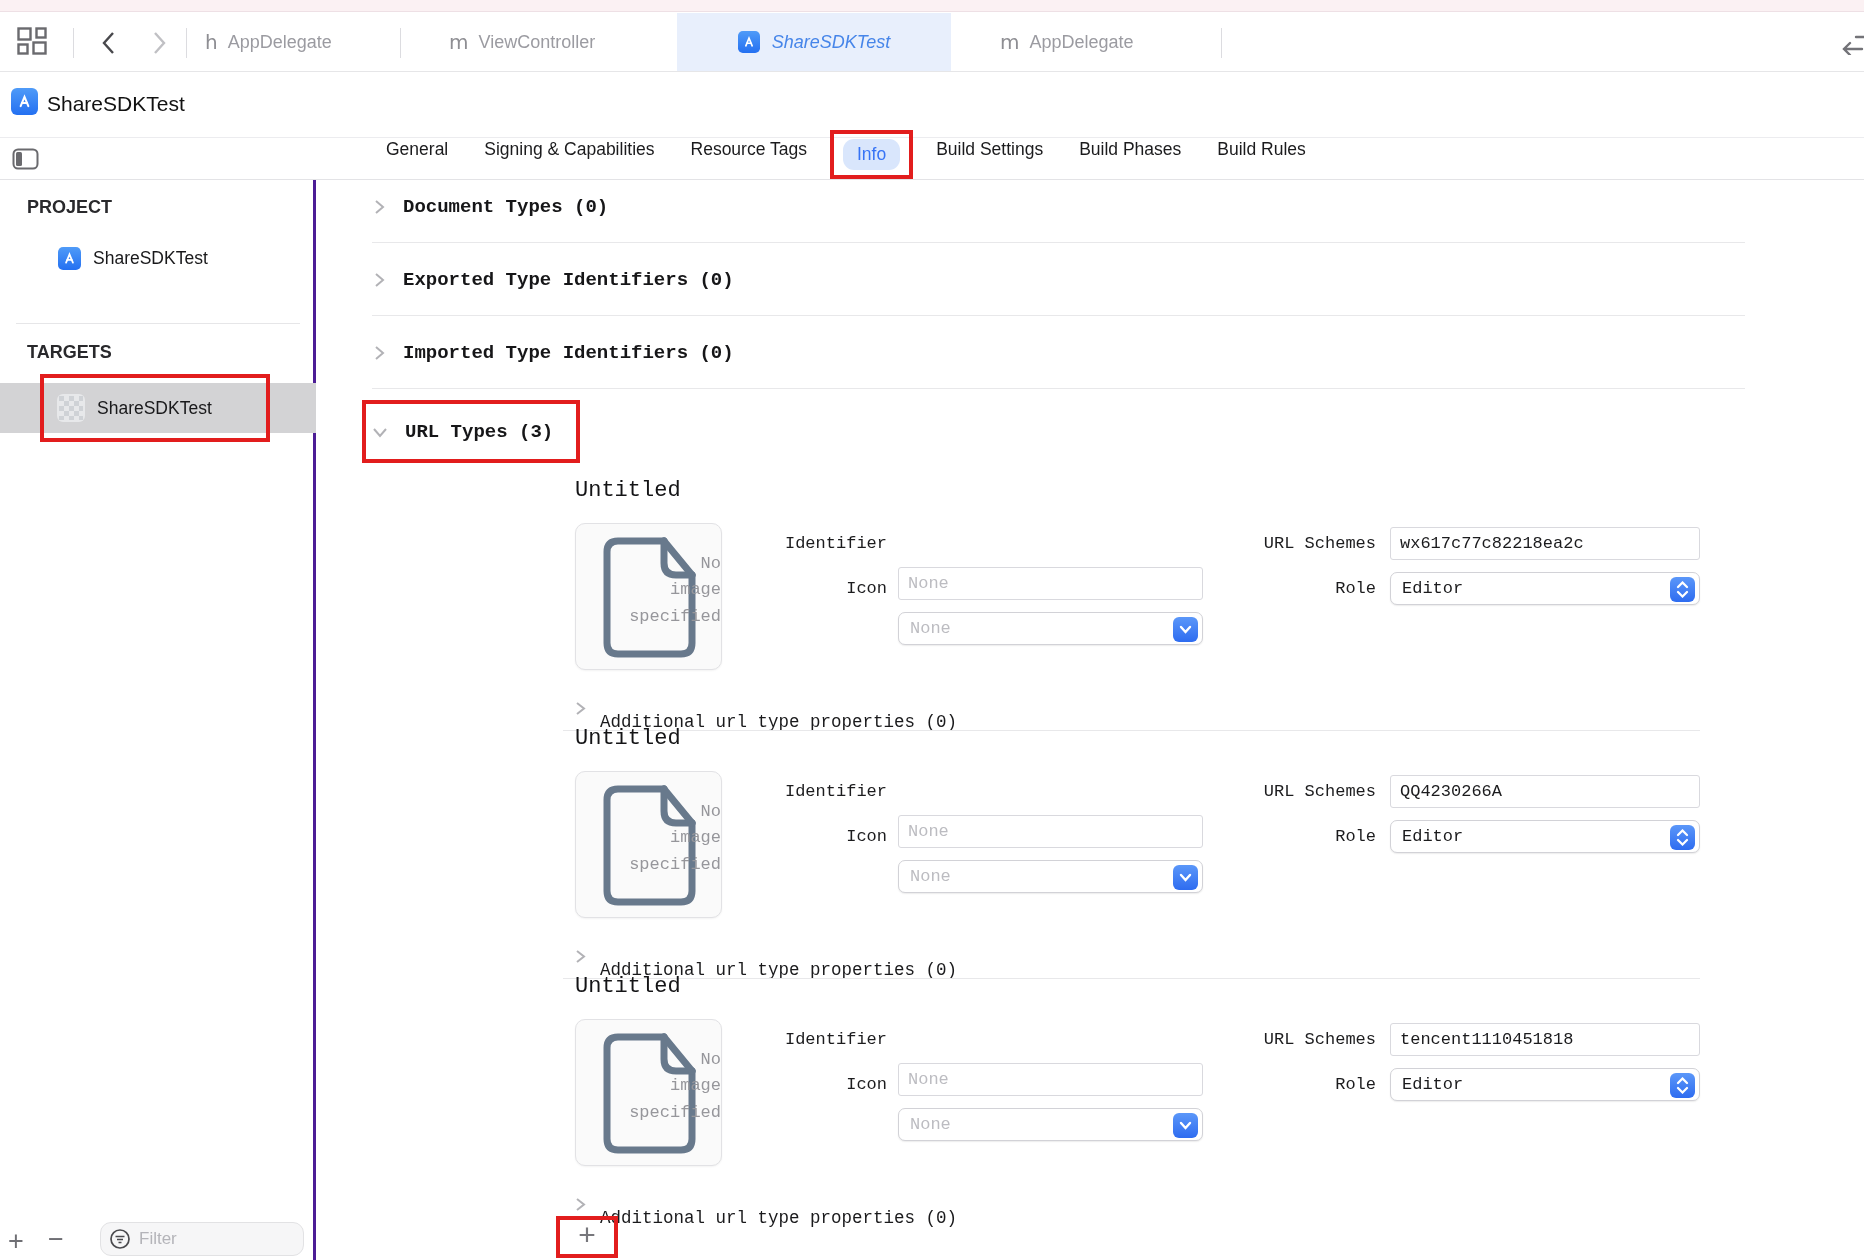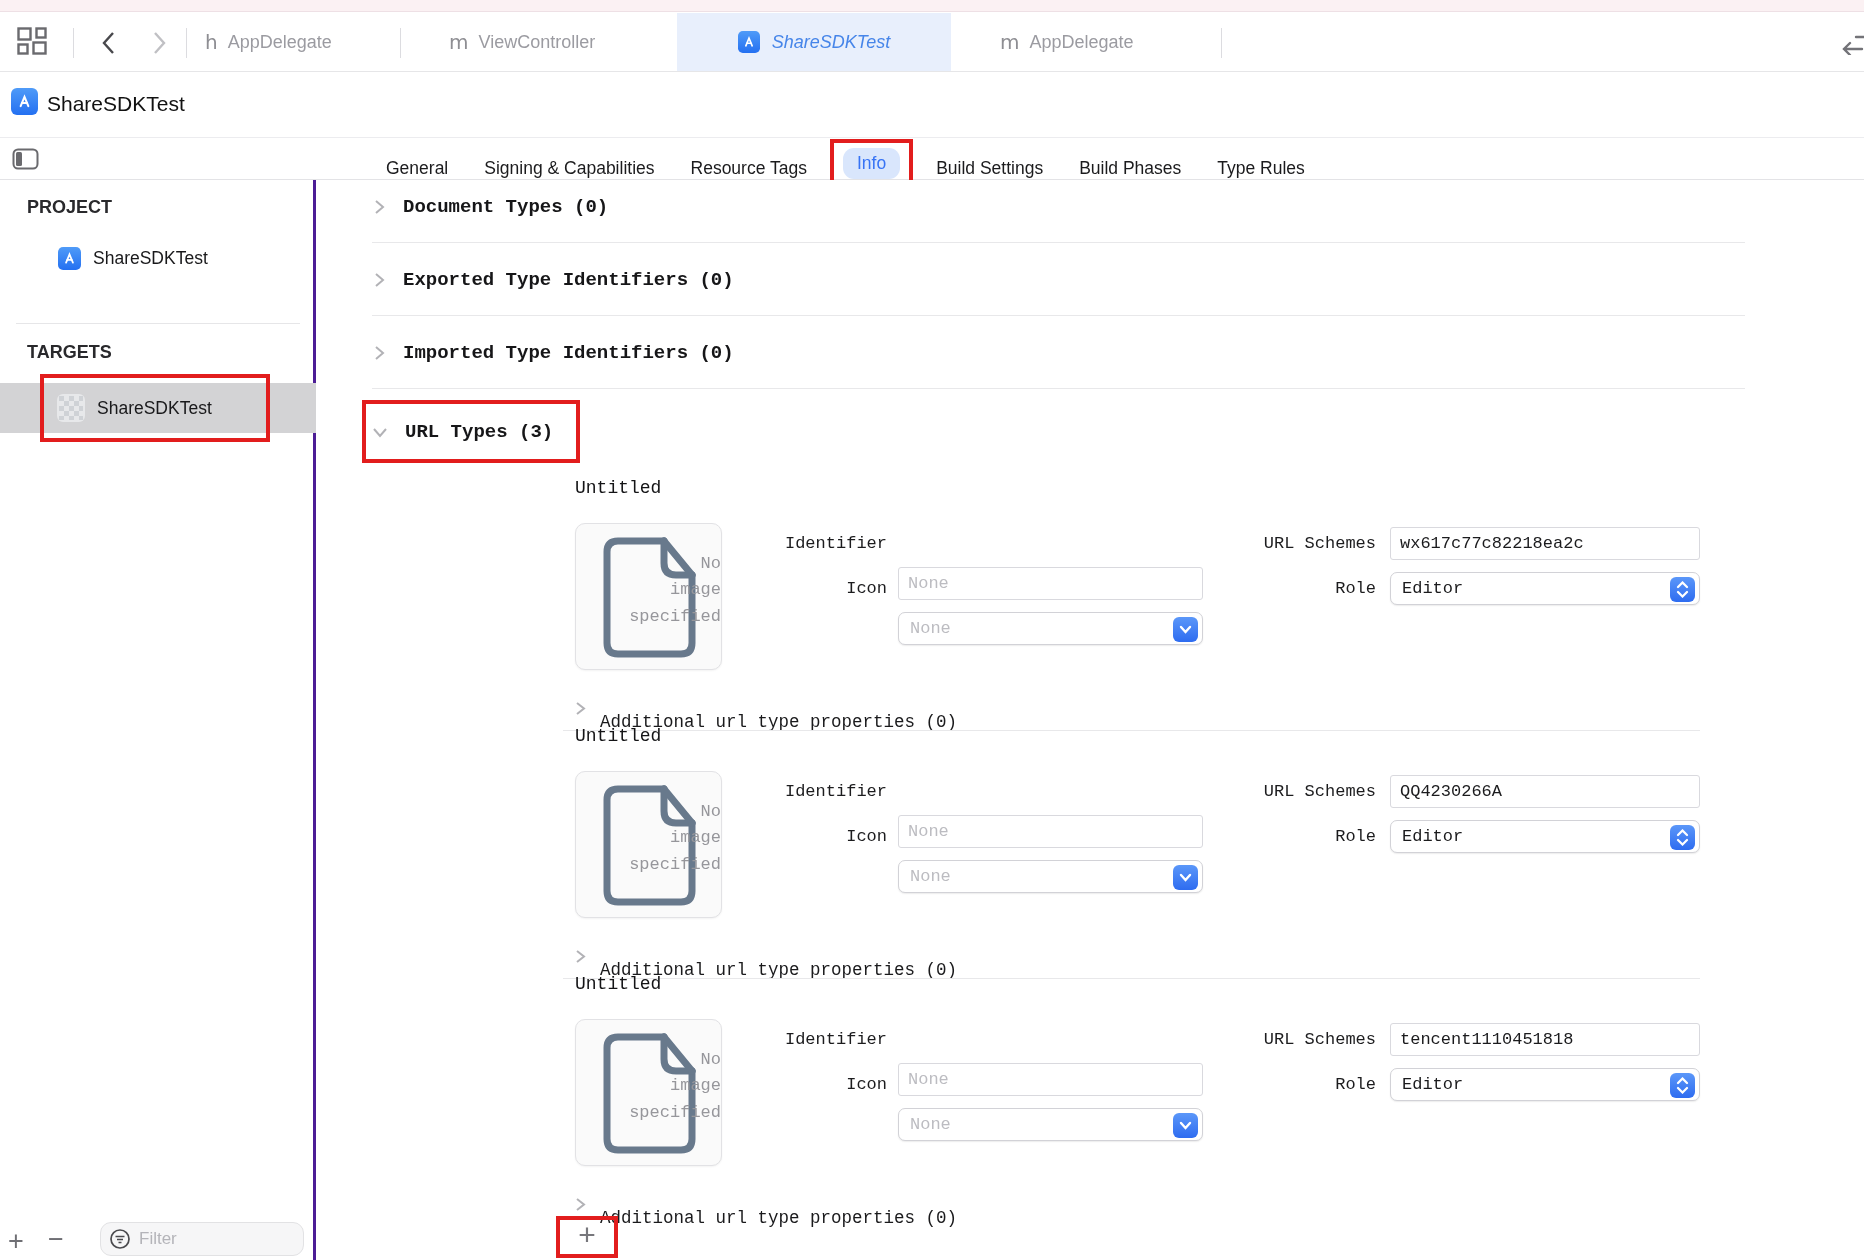--- a/index.html
+++ b/index.html
@@ -22,21 +22,21 @@
 
   .appicon { display:inline-flex; align-items:center; justify-content:center;
     background:linear-gradient(#4f9bf8,#2470f1); border-radius:22%; }
 
   
   #titlebar { left:0; top:73px; width:1864px; height:65px; background:#fff; border-bottom:1px solid #ececef; }
   #titlebar .ttl { position:absolute; left:47px; top:19px; font-size:21px; color:#111; }
 
   
   #navrow { left:0; top:139px; width:1864px; height:41px; background:#fff; border-bottom:1px solid #e3e3e6; }
-  #navtabs { position:absolute; left:386px; top:0; height:40px; display:flex; align-items:flex-end; gap:36px; }
+  #navtabs { position:absolute; left:386px; top:0; height:40px; display:flex; align-items:flex-start; gap:36px; }
   .navtab { font-size:17.5px; color:#1b1b1d; white-space:nowrap; }
   #info-pill { position:relative; background:#d9e6fc; color:#3673f5; border-radius:11px; padding:5px 14px; }
   .redbox { position:absolute; border:4px solid #E21D1D; pointer-events:none; }
 
   
   #sidebar { left:0; top:180px; width:316px; height:1080px; background:#fff; border-right:3px solid #4c1d95; }
   .side-header { position:absolute; left:27px; font-size:18px; font-weight:bold; color:#29292c; }
   .side-row { position:absolute; display:flex; align-items:center; gap:12px; font-size:17.5px; color:#19191b; }
   #side-divider { position:absolute; left:16px; top:143px; width:284px; height:1px; background:#e6e6e8; }
   #target-row { left:0; top:203px; width:316px; height:50px; background:#D3D3D5; padding-left:57px; }
@@ -46,21 +46,21 @@
     border:1px solid #e2e2e4; border-radius:11px; display:flex; align-items:center; gap:8px; padding-left:8px; }
   #filter-field .ph { color:#b4b4b9; font-size:17px; }
 
   
   #content { left:317px; top:180px; width:1601px; height:1080px; background:#fff;font-family:Liberation Mono, monospace; }
   .sec-row { position:absolute; left:55px; height:26px; display:flex; align-items:center; gap:17px; }
   .sec-title { font-size:19px; font-weight:bold; color:#161618; }
   .hdiv { position:absolute; left:55px; width:1373px; height:1px; background:#e8e8ea; }
   .ediv { position:absolute; left:246px; width:1137px; height:1px; background:#e8e8ea; }
 
-  .untitled { position:absolute; left:258px; font-size:18px; color:#141416; }
+  .untitled { position:absolute; left:258px; font-size:22px; color:#141416; }
   .tile { position:absolute; left:258px; width:147px; height:147px; background:#fafafa;
     border:1px solid #e2e2e5; border-radius:10px; box-shadow:0 1px 2px rgba(0,0,0,.05); }
   .tile .noimg { position:absolute; left:0; top:27px; width:100%; text-align:right;
     font-size:17px; line-height:1.55; color:#96969b; }
 
   .flabel { position:absolute; width:140px; height:33px; line-height:33px; text-align:right;
     font-size:17px; color:#1c1c1e; }
   .tfield { position:absolute; width:305px; height:33px; border:1px solid #d9d9de; border-radius:3px;
     background:#fff; font-size:17px; line-height:31px; padding-left:9px; color:#1b1b1d; }
   .tfield.ph, .ph-text { color:#bcbcc1;margin-top:40px; }
@@ -157,21 +157,21 @@
   <div id="navtabs">
     <span class="navtab">General</span>
     <span class="navtab">Signing &amp; Capabilities</span>
     <span class="navtab">Resource Tags</span>
     <span class="navtab" id="info-pill">
       <span>Info</span>
       <span class="redbox" style="inset:-9px -13px;"></span>
     </span>
     <span class="navtab">Build Settings</span>
     <span class="navtab">Build Phases</span>
-    <span class="navtab">Type Rules</span>
+    <span class="navtab">Build Rules</span>
   </div>
 </div>
 
 <div id="sidebar" class="abs">
   <div class="side-header" style="top:17px;">PROJECT</div>
 
   <div class="side-row" style="left:58px;top:62px;height:32px;">
     <span class="appicon" style="width:23px;height:23px;">
       <svg width="15" height="15" viewBox="0 0 22 22" fill="none" stroke="#fff" stroke-width="2.6" stroke-linecap="round">
         <path d="M6 17 L11 5 L16 17"></path>

